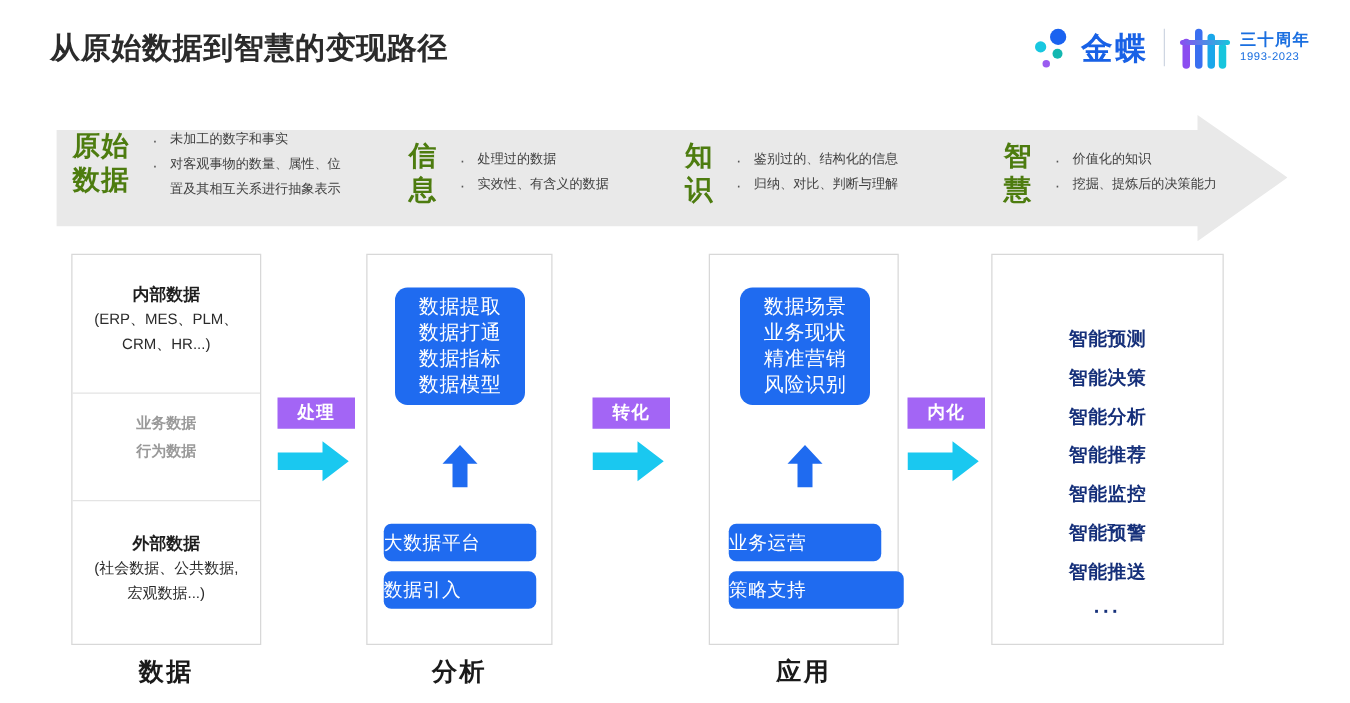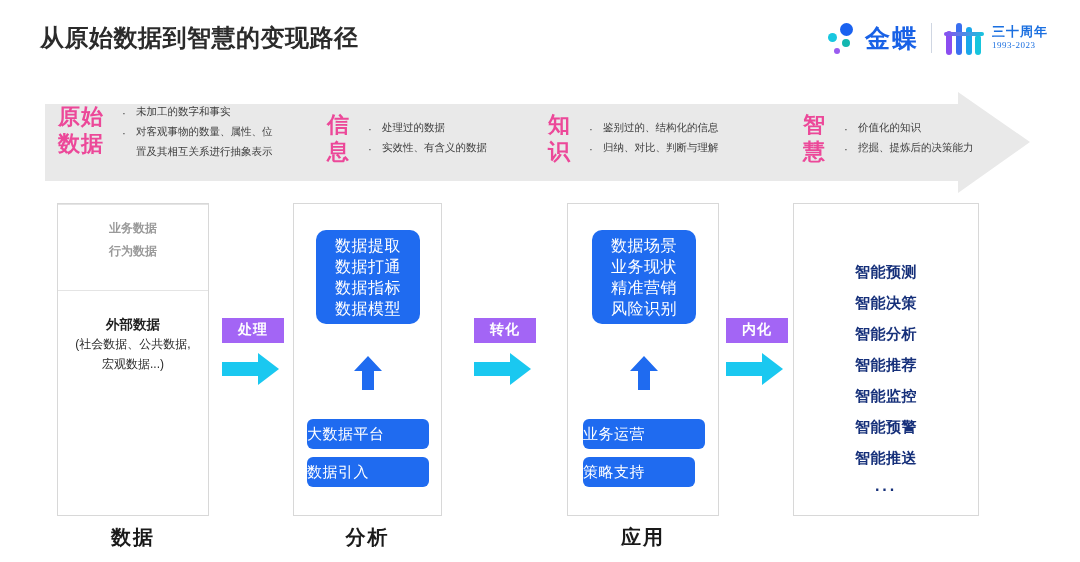--- a/index.html
+++ b/index.html
@@ -14,21 +14,21 @@
   
   .page-title {
     position: absolute; left: 40px; top: 22px;
     font-size: 24px; font-weight: bold; color: #2b2b2b;
     letter-spacing: 0.5px;
   }
 
   
   .logo-wrap {
     position: absolute; right: 32px; top: 18px;
-    display: flex; align-items: center; height: 40px; font-family: Liberation Serif, serif;
+    display: flex; align-items: center; height: 40px;
   }
   .logo-dots { position: relative; width: 34px; height: 32px; margin-right: 4px; }
   .logo-dots i { position: absolute; border-radius: 50%; display: block; }
   .d1 { width: 13px; height: 13px; background: #1a62f0; left: 13px; top: 1px; }
   .d2 { width: 9px;  height: 9px;  background: #18c7e0; left: 1px;  top: 11px; }
   .d3 { width: 8px;  height: 8px;  background: #13b7b0; left: 15px; top: 17px; }
   .d4 { width: 6px;  height: 6px;  background: #9a5cf0; left: 7px;  top: 26px; }
   .logo-name {
     font-size: 25px; font-weight: bold; color: #1861e6;
     letter-spacing: 2px; margin-right: 12px;
@@ -52,21 +52,21 @@
 
   
   .banner {
     position: absolute; left: 45px; top: 92px; width: 985px; height: 101px;
     background: #e9e9e9;
     -webkit-clip-path: polygon(0 12px, 913px 12px, 913px 0, 985px 50px, 913px 101px, 913px 89px, 0 89px);
     clip-path: polygon(0 12px, 913px 12px, 913px 0, 985px 50px, 913px 101px, 913px 89px, 0 89px);
   }
   .stage-group { position: absolute; top: 103px; display: flex; align-items: center; }
   .stage-word {
-    font-size: 22px; font-weight: bold; color: #ec4899;
+    font-size: 22px; font-weight: bold; color: #4d7c0f;
     line-height: 1.22; letter-spacing: 1px; white-space: pre-line;
   }
   .stage-bullets { margin-left: 8px; }
   .bullet-row { display: flex; align-items: flex-start; line-height: 1.55; }
   .bullet-dot {
     color: #555; font-size: 13px; width: 24px; flex: 0 0 24px;
     text-align: center; line-height: 1.55;
   }
   .bullet-text { font-size: 10.5px; color: #404040; white-space: nowrap; }
 
@@ -220,20 +220,25 @@
         <span class="bullet-text">价值化的知识</span>
       </div>
       <div class="bullet-row">
         <span class="bullet-dot">·</span>
         <span class="bullet-text">挖掘、提炼后的决策能力</span>
       </div>
     </div>
   </div>
 
   <div class="card c1">
+    <div class="seg" style="padding-top:22px; height:110px;">
+      <div class="seg-title">内部数据</div>
+      <div class="seg-sub">(ERP、MES、PLM、</div>
+      <div class="seg-sub">CRM、HR...)</div>
+    </div>
     <div class="seg seg-div" style="padding-top:12px; height:86px;">
       <div class="seg-gray">业务数据</div>
       <div class="seg-gray">行为数据</div>
     </div>
     <div class="seg seg-div" style="padding-top:24px;">
       <div class="seg-title">外部数据</div>
       <div class="seg-sub">(社会数据、公共数据,</div>
       <div class="seg-sub">宏观数据...)</div>
     </div>
   </div>
@@ -266,21 +271,21 @@
       <span>风险识别</span>
     </div>
     <div class="up-arrow" style="left:61px; top:152px;">
       <svg width="30" height="34" viewBox="0 0 30 34">
           <polygon points="15,0 29,15 21,15 21,34 9,34 9,15 1,15" fill="#1f6bf0"></polygon>
         </svg>
     </div>
     <div class="blue-pill" style="left:15px; top:215px; width:122px; height:30px;">
       <span>业务运营</span>
     </div>
-    <div class="blue-pill" style="left:15px; top:253px; width:112px; height:30px;">
+    <div class="blue-pill" style="left:15px; top:253px; width:140px; height:30px;">
       <span>策略支持</span>
     </div>
   </div>
 
   <div class="card c4">
     <div class="smart-list" style="top:52px;">
       <div>智能预测</div>
       <div>智能决策</div>
       <div>智能分析</div>
       <div>智能推荐</div>

